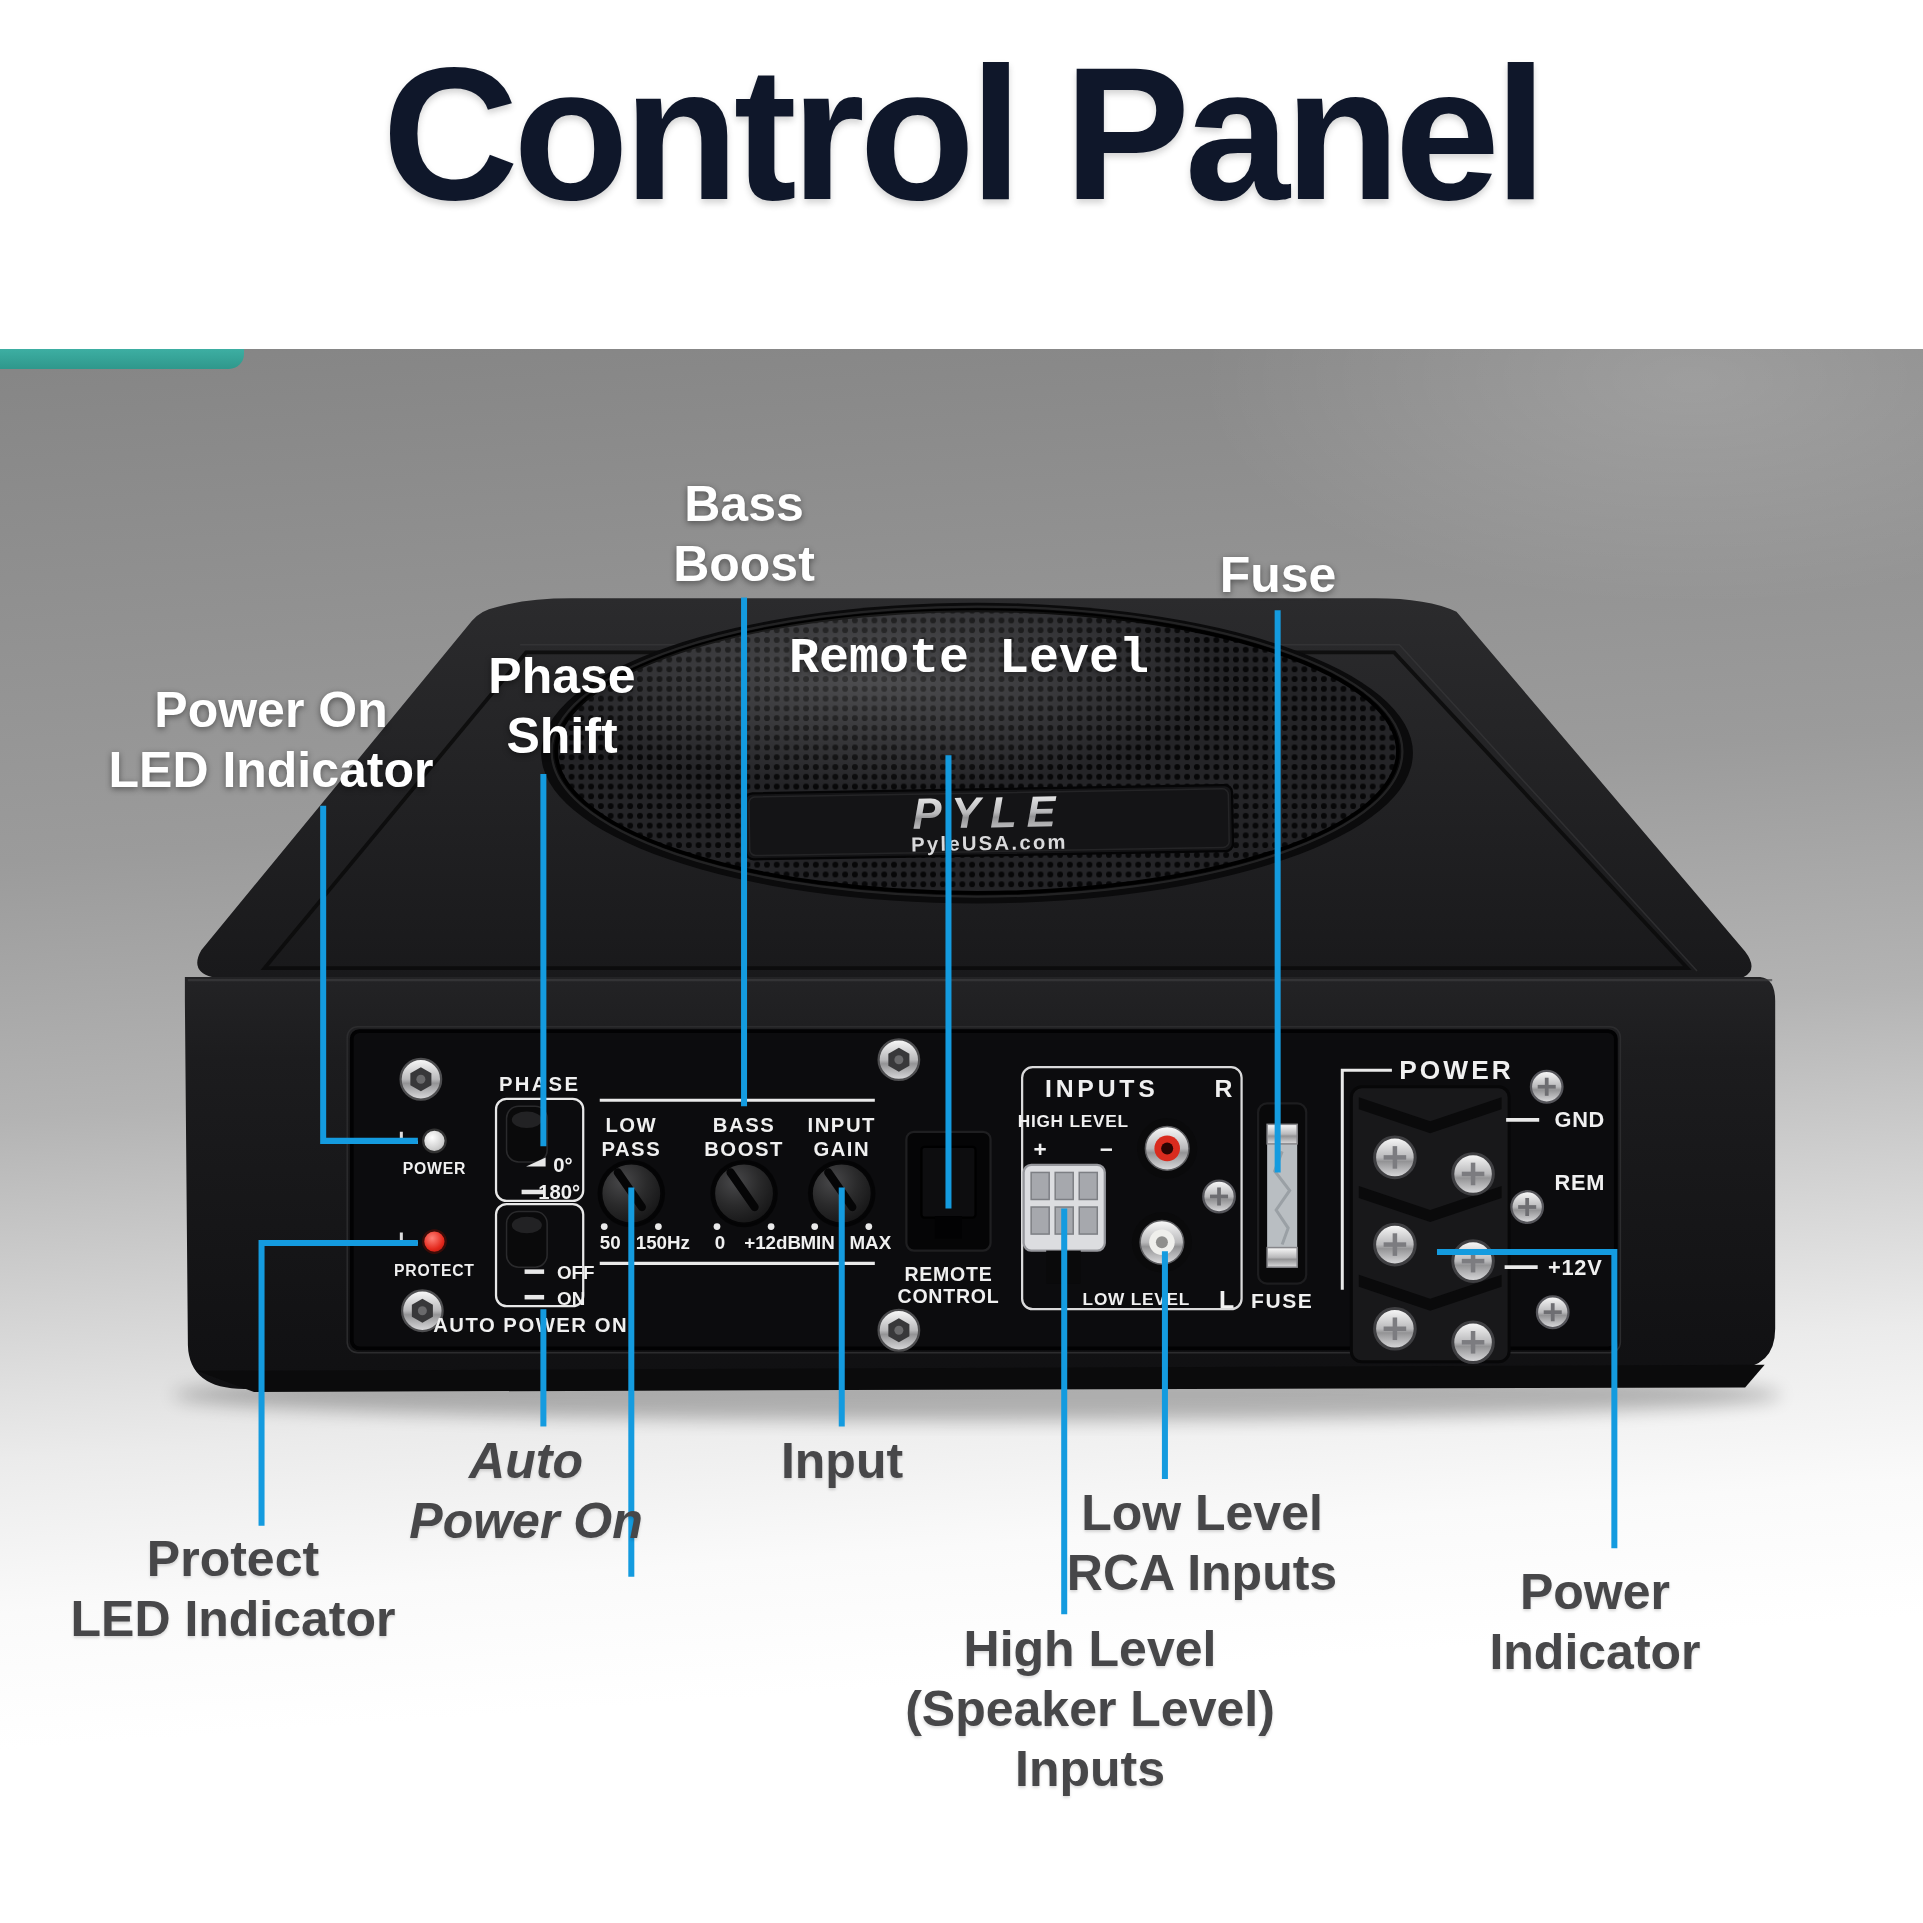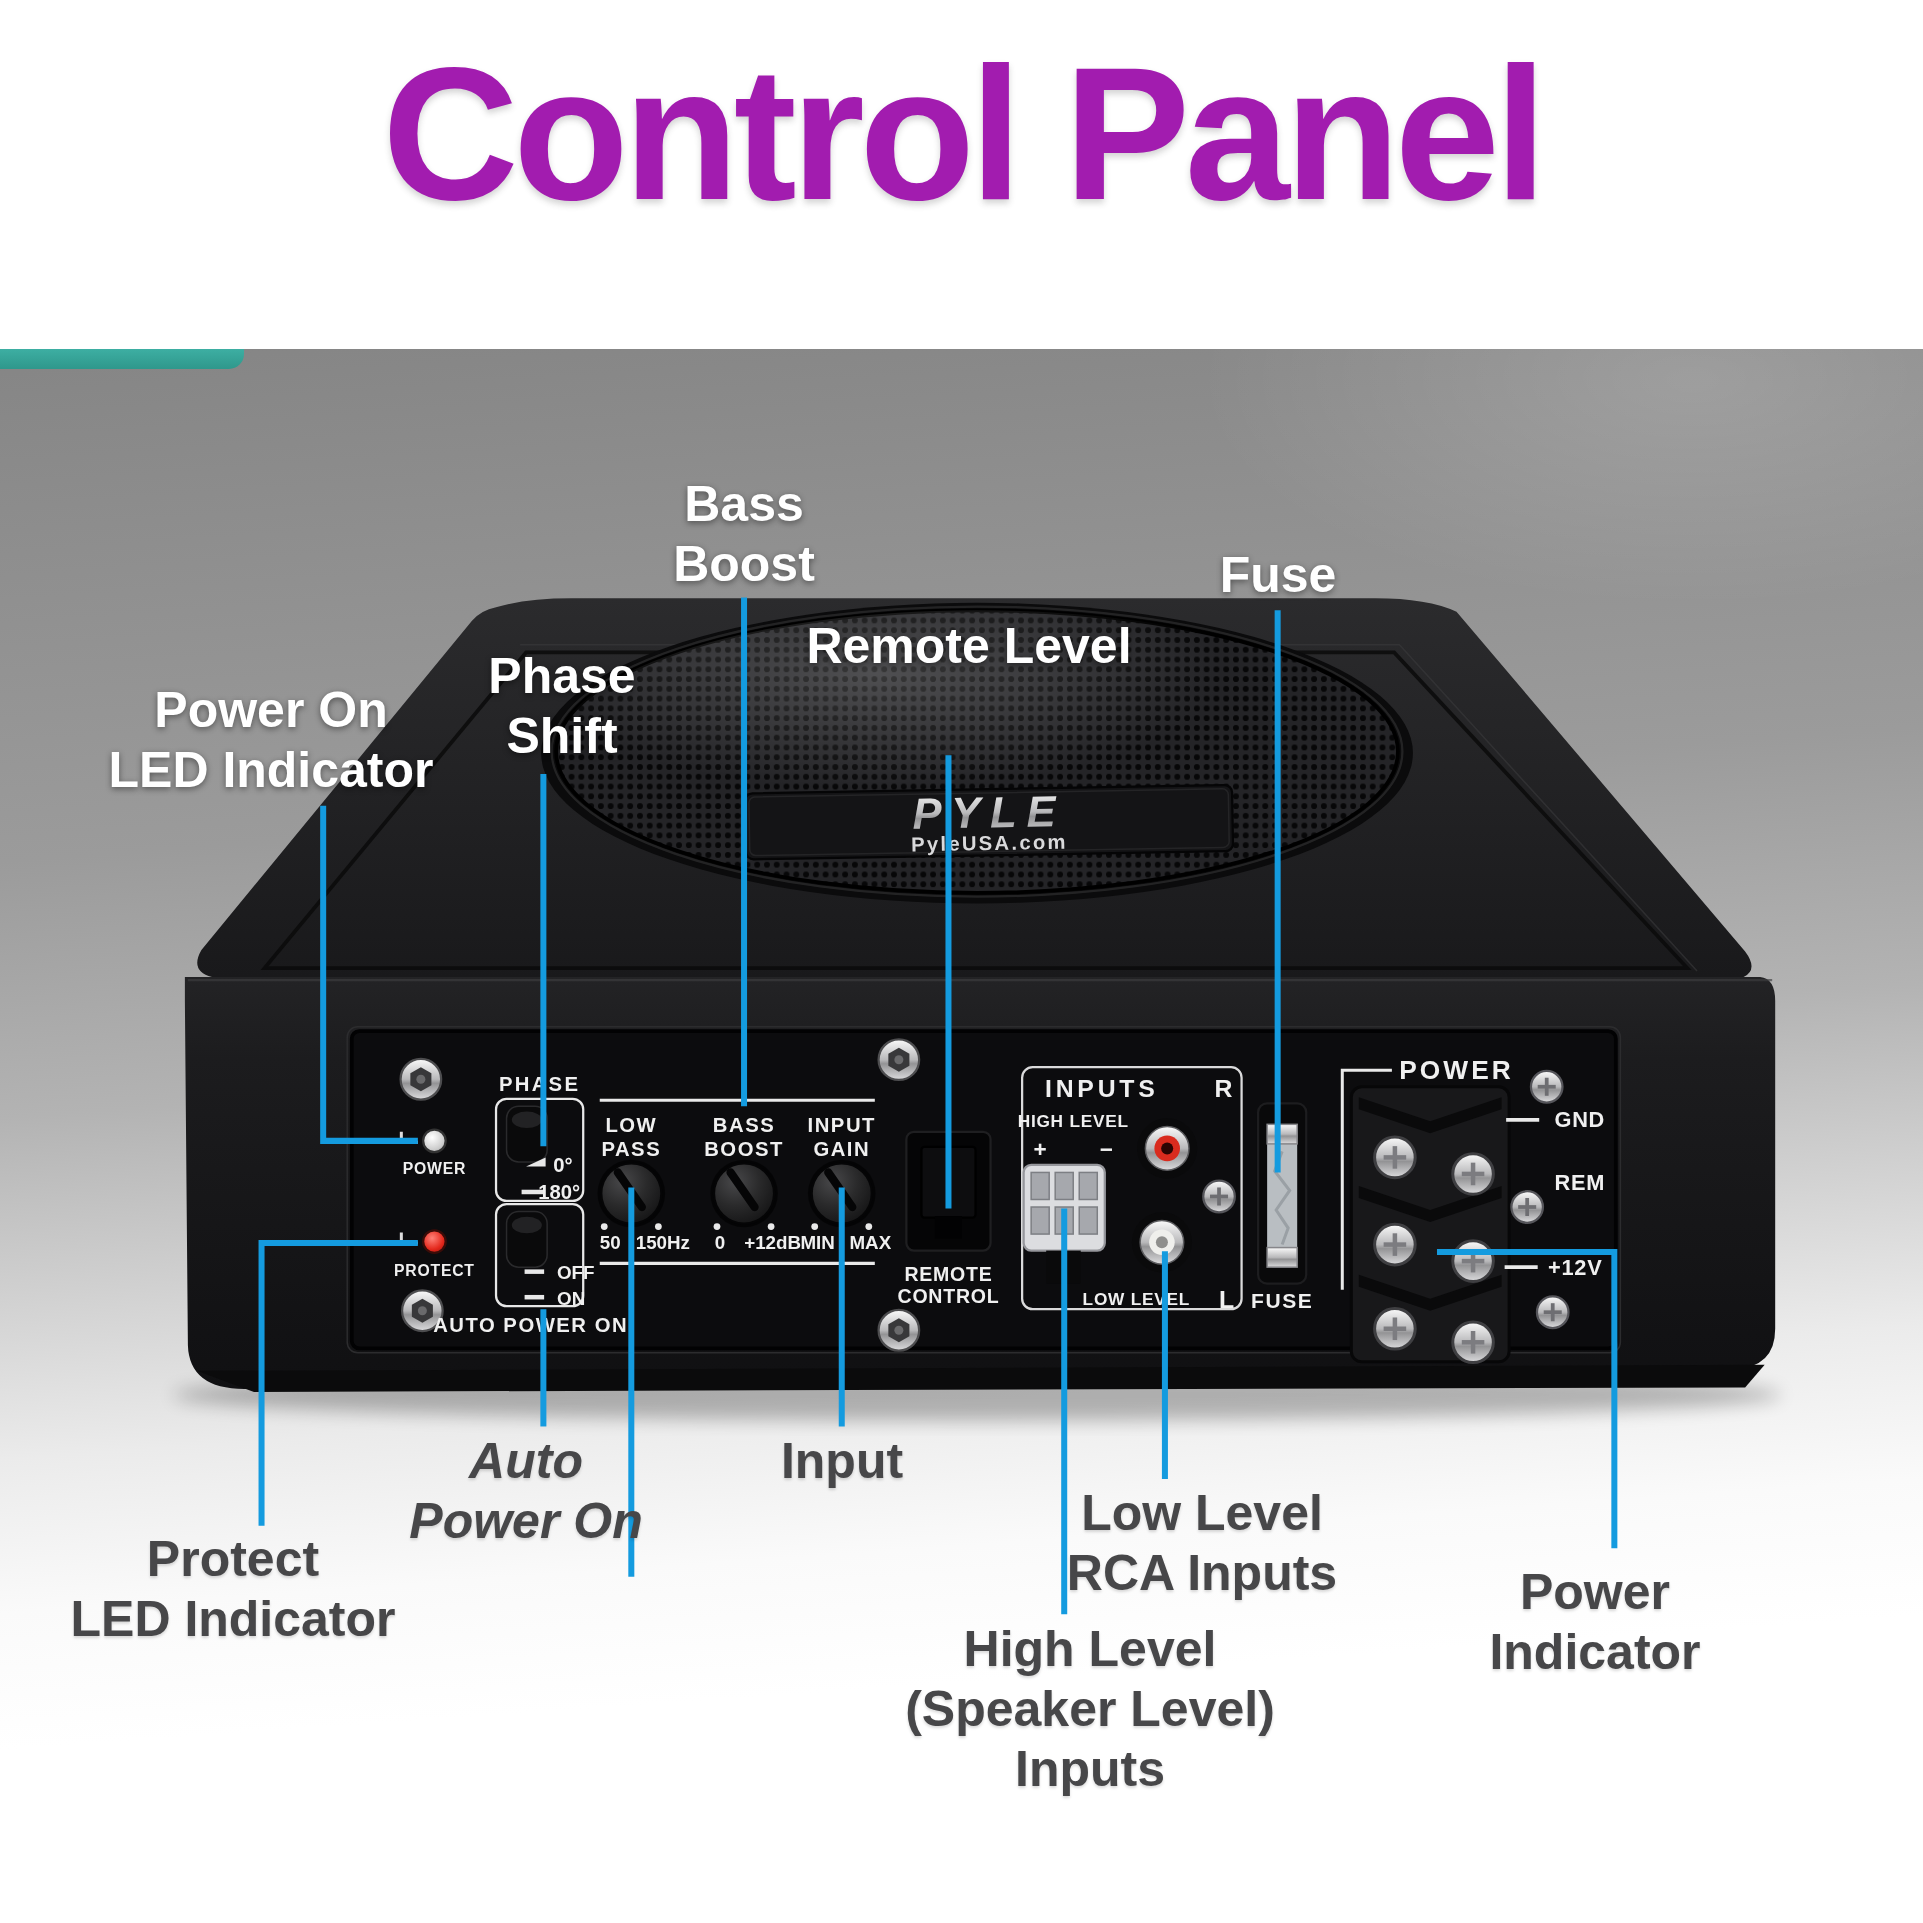--- a/index.html
+++ b/index.html
@@ -1,21 +1,21 @@
 <!DOCTYPE html>
 <html style="font-size:12px"><head>
 <meta charset="utf-8">
 <style>
   html,body{margin:0;padding:0;background:#fff;}
   #canvas{position:relative;width:1924px;height:1924px;overflow:hidden;
           font-family:"Liberation Sans",sans-serif;background:#ffffff;}
   
   .title{position:absolute;left:0;top:39px;width:1924px;text-align:center;
          font-size:189px;line-height:189px;font-weight:bold;letter-spacing:-5.3px;
-         color:#a21caf;text-shadow:0 3.8px 6px rgba(60,60,60,.22);}
+         color:#0f172a;text-shadow:0 3.8px 6px rgba(60,60,60,.22);}
   .band{position:absolute;left:0;top:249px;width:1924px;height:100px;background:#2e7cce;}
   .subtitle{position:absolute;left:0;top:0;width:100%;height:100px;line-height:100px;
             text-align:center;font-size:72px;font-weight:bold;color:#ffffff;
             text-shadow:0 2.3px 4.5px rgba(0,0,0,.18);}
   
   .photo{position:absolute;left:0;top:349px;width:1924px;height:1574px;
          background:
            radial-gradient(827px 376px at 88% 2%, rgba(255,255,255,.16), rgba(255,255,255,0) 60%),
            linear-gradient(176deg,#858585 0%,#8e8e8e 12%,#9b9b9b 30%,#b3b3b3 45%,
                            #d2d2d2 56%,#ebebeb 65%,#fafafa 74%,#ffffff 82%,#ffffff 100%);}
@@ -300,21 +300,21 @@
     <div>LED Indicator</div>
   </div>
   <div class="callout light" style="left:562px;top:646px;">
     <div>Phase</div>
     <div>Shift</div>
   </div>
   <div class="callout light" style="left:744px;top:474px;">
     <div>Bass</div>
     <div>Boost</div>
   </div>
-  <div class="callout light" style="left:969px;top:616px;">
+  <div class="callout light" style="left:969px;top:629px;font-family:Liberation Mono, monospace;">
     <div>Remote Level</div>
   </div>
   <div class="callout light" style="left:1278px;top:545px;">
     <div>Fuse</div>
   </div>
   <div class="callout dark" style="left:233px;top:1529px;">
     <div>Protect</div>
     <div>LED Indicator</div>
   </div>
   <div class="callout dark" style="left:526px;top:1431px;font-style:italic;">

